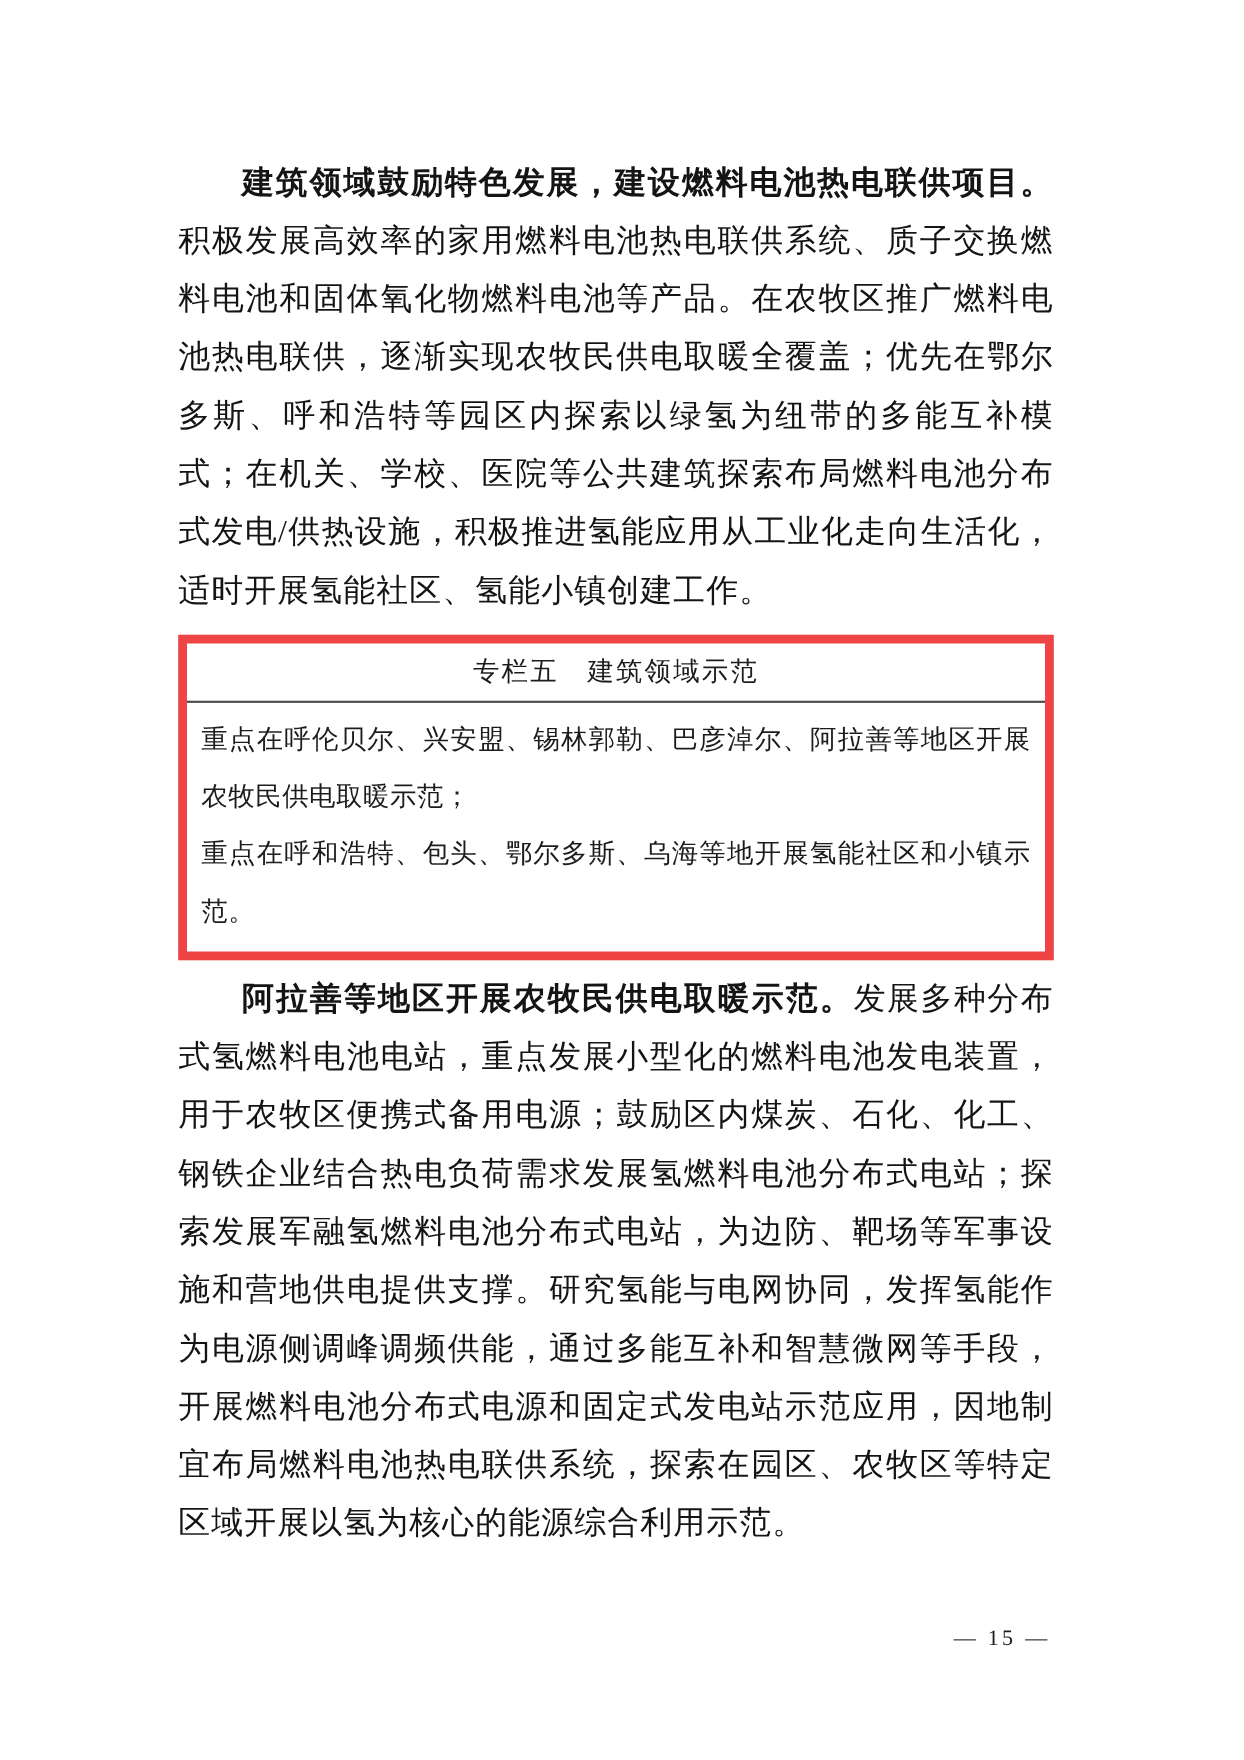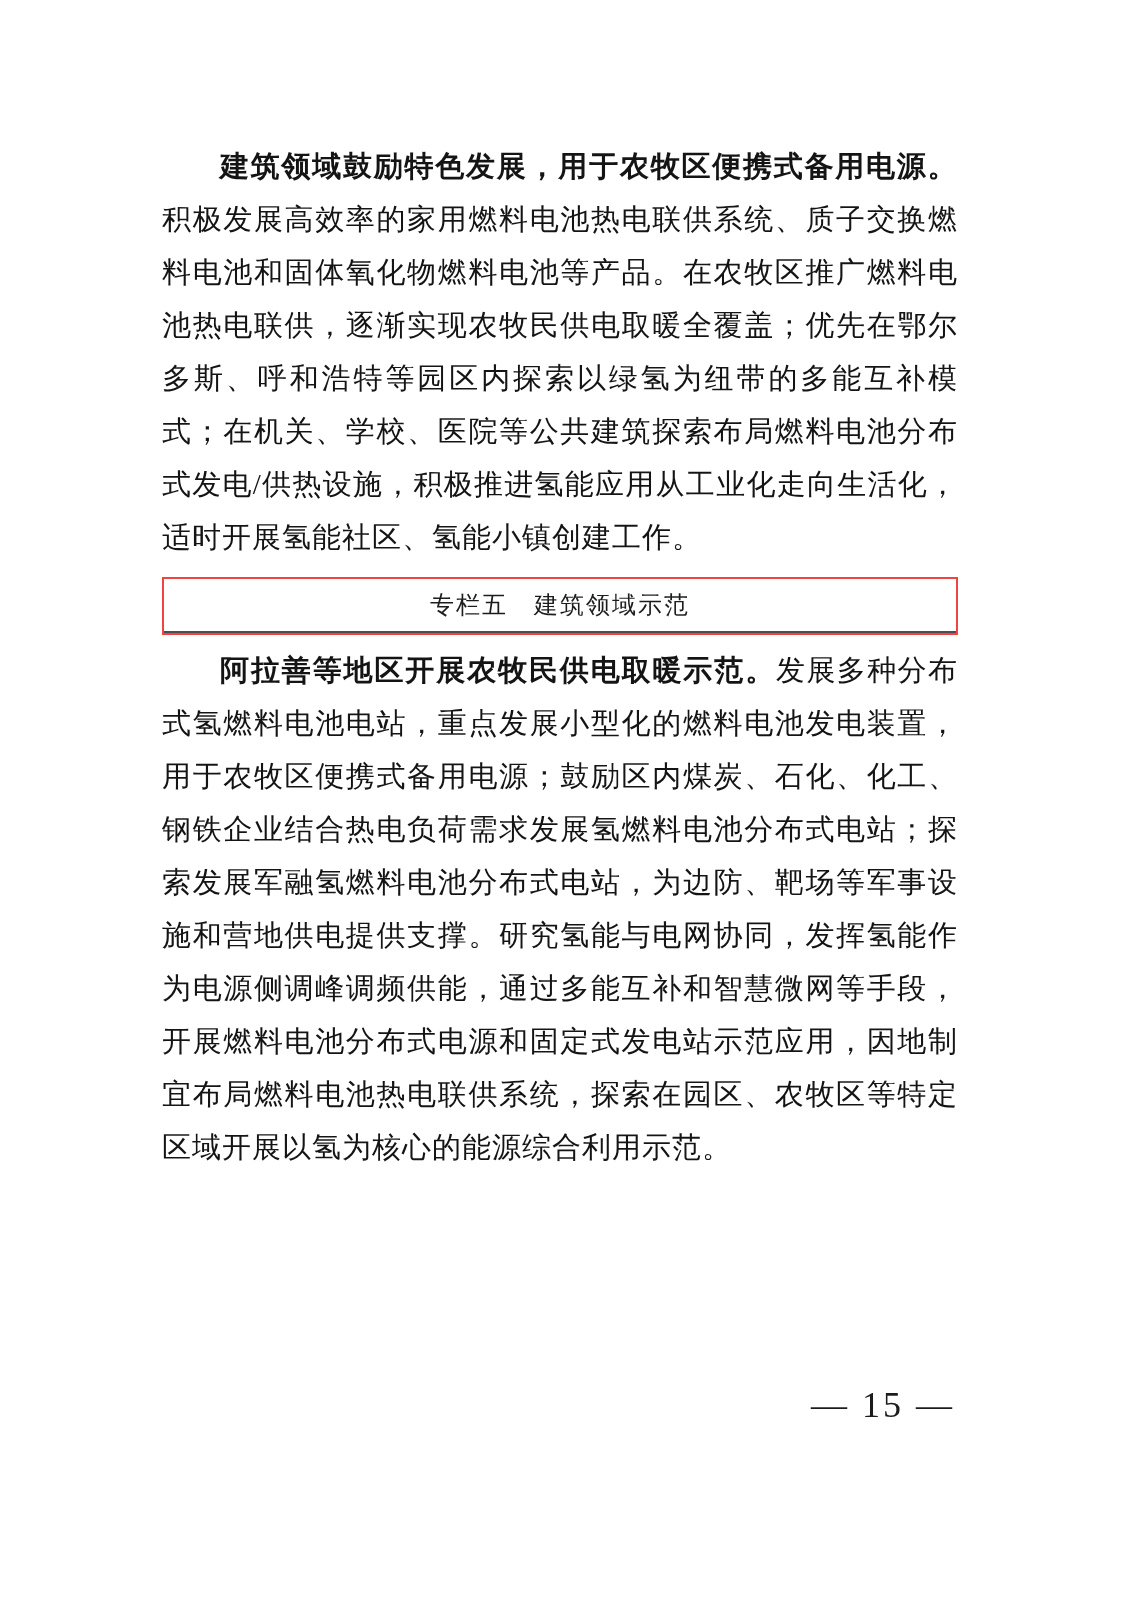--- a/index.html
+++ b/index.html
@@ -32,21 +32,21 @@
     color: #141414;
   }
   .para .lead {
     font-family: "Liberation Sans", "DejaVu Sans", sans-serif;
     font-weight: 700;
     letter-spacing: 1.5px;
   }
   .callout {
     margin-top: 13px;
     margin-bottom: 9px;
-    border: 2px solid #ef4444;
+    border: 8px solid #ef4444;
     background: #ffffff;
   }
   .callout-title {
     height: 52px;
     line-height: 52px;
     text-align: center;
     font-size: 24px;
     letter-spacing: 2px;
     border-bottom: 2px solid #4d4d4d;
     color: #1c1c1c;
@@ -57,38 +57,42 @@
   }
   .callout-item {
     margin: 0;
     line-height: 52px;
     letter-spacing: 0.5px;
     text-align: justify;
     color: #1c1c1c;
   }
   .page-number {
     position: absolute;
-    top: 1384px;
+    top: 1478px;
     right: 176px;
-    font-size: 36px;
+    font-size: 20px;
     letter-spacing: 3px;
     color: #1c1c1c;
     white-space: nowrap;
   }
 </style>
 </head>
 <body>
 
 <div class="page">
   <main class="content">
 
-    <p class="para"><b class="lead">建筑领域鼓励特色发展，用于农牧区便携式备用电源。</b><span>积极发展高效率的家用燃料电池热电联供系统、质子交换燃料电池和固体氧化物燃料电池等产品。在农牧区推广燃料电池热电联供，逐渐实现农牧民供电取暖全覆盖；优先在鄂尔多斯、呼和浩特等园区内探索以绿氢为纽带的多能互补模式；在机关、学校、医院等公共建筑探索布局燃料电池分布式发电/供热设施，积极推进氢能应用从工业化走向生活化，适时开展氢能社区、氢能小镇创建工作。</span></p>
+    <p class="para"><b class="lead">建筑领域鼓励特色发展，建设燃料电池热电联供项目。</b><span>积极发展高效率的家用燃料电池热电联供系统、质子交换燃料电池和固体氧化物燃料电池等产品。在农牧区推广燃料电池热电联供，逐渐实现农牧民供电取暖全覆盖；优先在鄂尔多斯、呼和浩特等园区内探索以绿氢为纽带的多能互补模式；在机关、学校、医院等公共建筑探索布局燃料电池分布式发电/供热设施，积极推进氢能应用从工业化走向生活化，适时开展氢能社区、氢能小镇创建工作。</span></p>
 
     <section class="callout">
       <header class="callout-title">专栏五　建筑领域示范</header>
+      <div class="callout-body">
+        <p class="callout-item">重点在呼伦贝尔、兴安盟、锡林郭勒、巴彦淖尔、阿拉善等地区开展农牧民供电取暖示范；</p>
+        <p class="callout-item">重点在呼和浩特、包头、鄂尔多斯、乌海等地开展氢能社区和小镇示范。</p>
+      </div>
     </section>
 
     <p class="para"><b class="lead">阿拉善等地区开展农牧民供电取暖示范。</b><span>发展多种分布式氢燃料电池电站，重点发展小型化的燃料电池发电装置，用于农牧区便携式备用电源；鼓励区内煤炭、石化、化工、钢铁企业结合热电负荷需求发展氢燃料电池分布式电站；探索发展军融氢燃料电池分布式电站，为边防、靶场等军事设施和营地供电提供支撑。研究氢能与电网协同，发挥氢能作为电源侧调峰调频供能，通过多能互补和智慧微网等手段，开展燃料电池分布式电源和固定式发电站示范应用，因地制宜布局燃料电池热电联供系统，探索在园区、农牧区等特定区域开展以氢为核心的能源综合利用示范。</span></p>
 
   </main>
 
   <footer class="page-number">— 15 —</footer>
 </div>
 
 </body></html>

